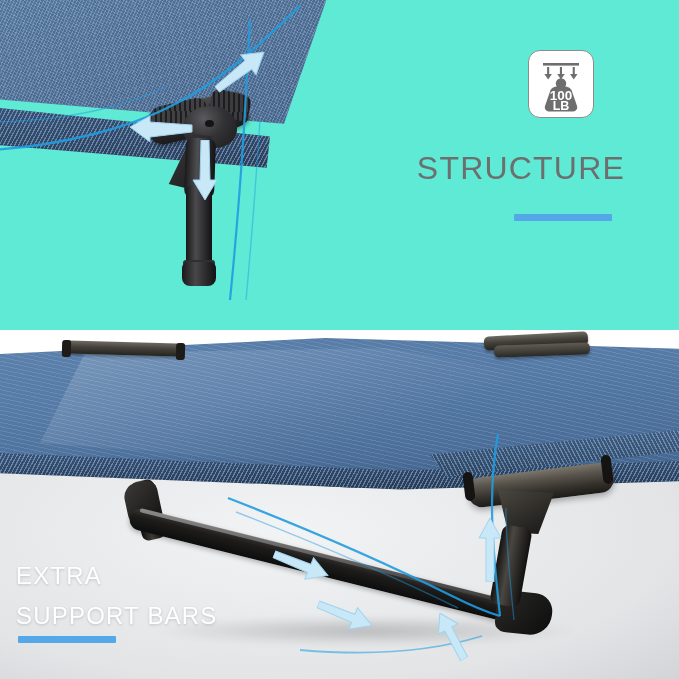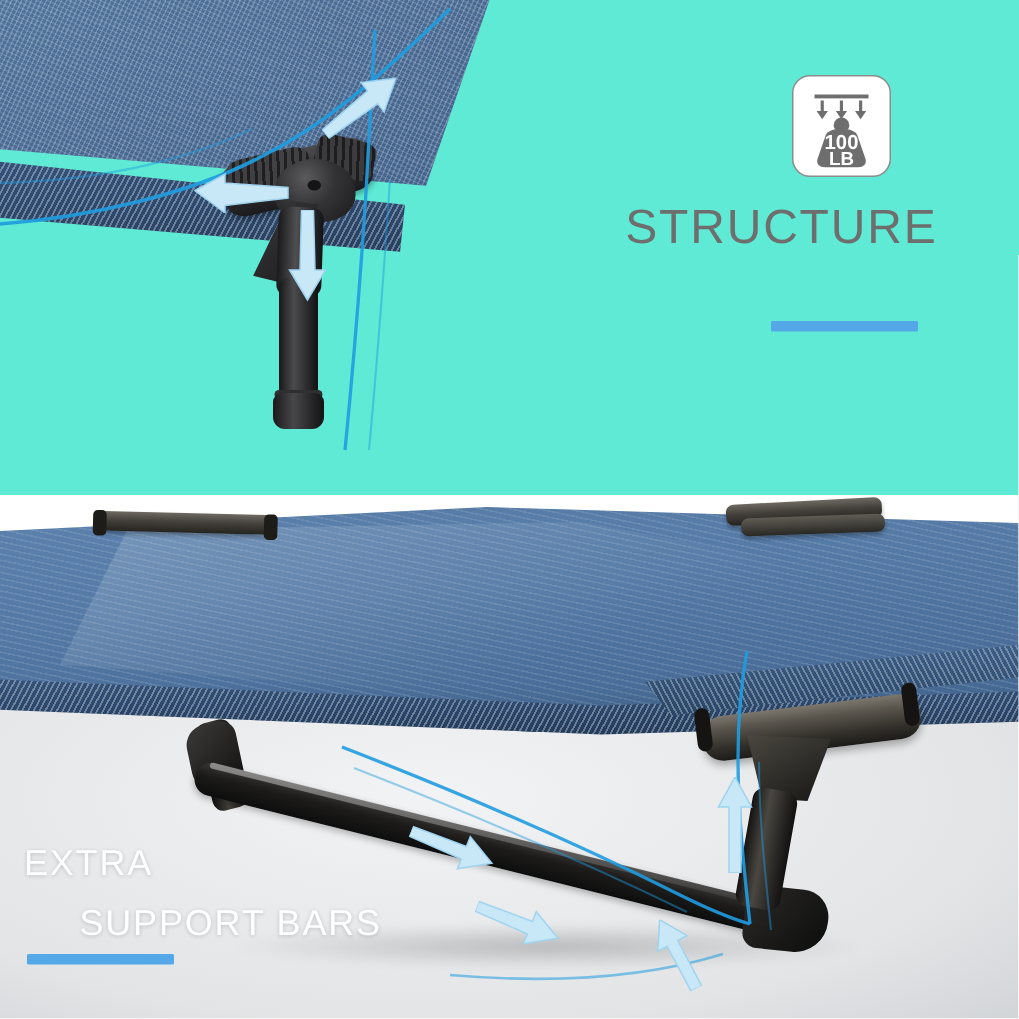--- a/index.html
+++ b/index.html
@@ -110,21 +110,21 @@
   
   .head-right {
     position:absolute; left:350px; top:130px; width:275px;
     text-align:right;
     color:#6e6e6e;
     font-size:32px; line-height:36px;
     letter-spacing:1.2px;
     font-weight:400;
   }
   .head-right .l1 { display:block; }
-  .head-right .l2 { display:block; margin-top:3px; }
+  .head-right .l2 { display:block; margin-top:20px; }
   .rule-right {
     position:absolute; left:514px; top:214px; width:98px; height:7px;
     background:#55a8e8; border-radius:1px;
   }
 
   
   .bottom-panel {
     position:absolute; left:0; top:330px; width:679px; height:349px;
     background:
       radial-gradient(120% 90% at 42% 58%, #f2f3f4 0%, #e2e4e6 48%, #c9ccd0 78%, #b9bdc2 100%);
@@ -377,18 +377,18 @@
       </svg>
     </div>
     <div class="arrow" style="left:476px; top:188px;">
       <svg width="28" height="64" viewBox="0 0 28 64">
         <polygon points="14,0 25,20 18,20 18,64 10,64 10,20 3,20" fill="#c9e8f7" stroke="#9fd3ef" stroke-width="1"></polygon>
       </svg>
     </div>
 
     <div style="position:absolute; left:16px; top:226px; width:400px; color:#fff; font-size:24px; line-height:40px; letter-spacing:1.2px; text-shadow:0 1px 3px rgba(0,0,0,.18);">
       <span style="display:block;">EXTRA</span>
-      <span style="display:block;margin-left:37px;">SUPPORT BARS</span>
+      <span style="display:block;">SUPPORT BARS</span>
     </div>
     <div style="position:absolute; left:18px; top:306px; width:98px; height:7px; background:#55a8e8; border-radius:1px;"></div>
   </div>
 
 </div>
 
 </body></html>

